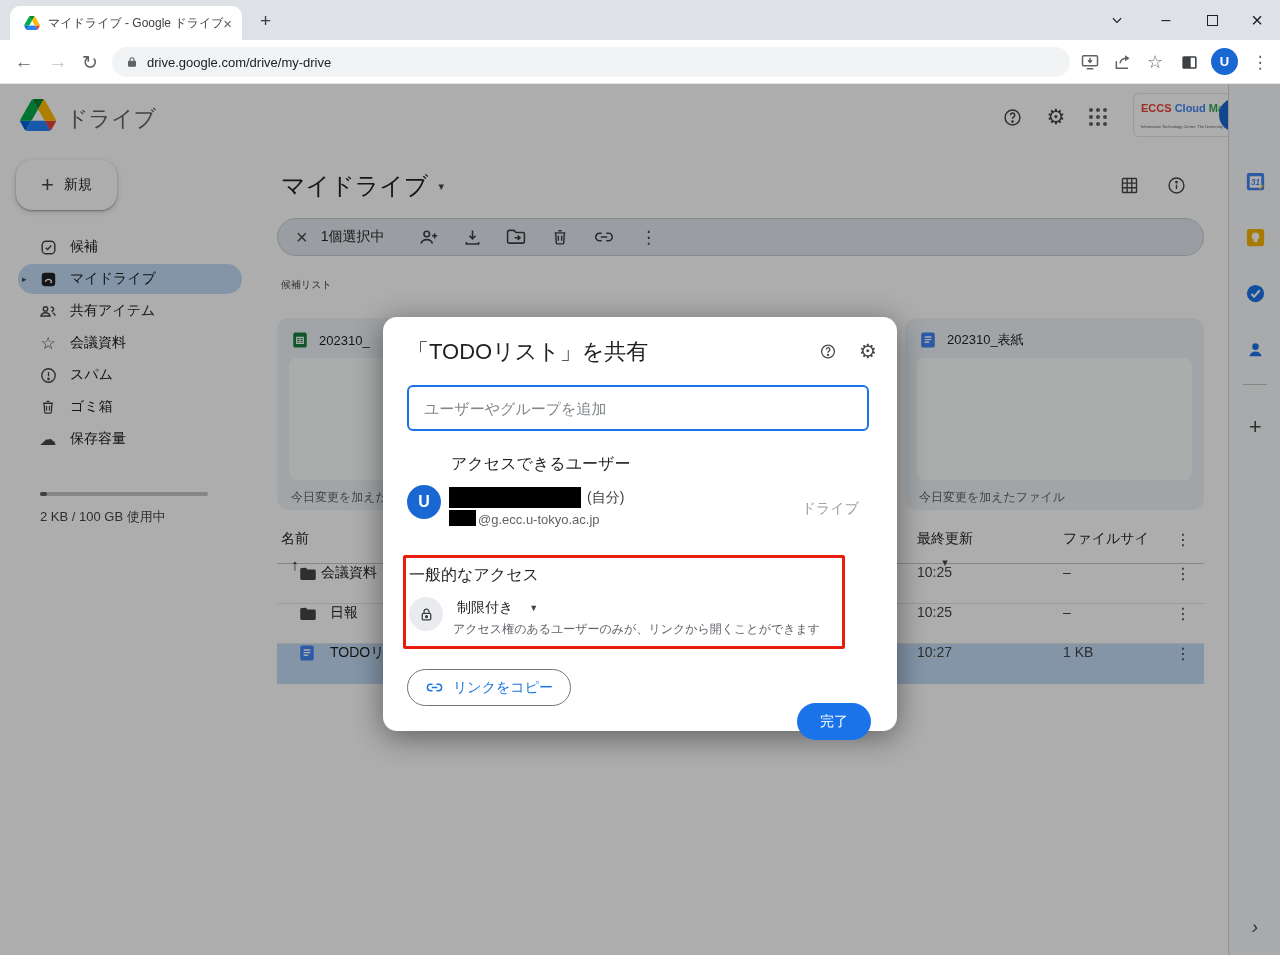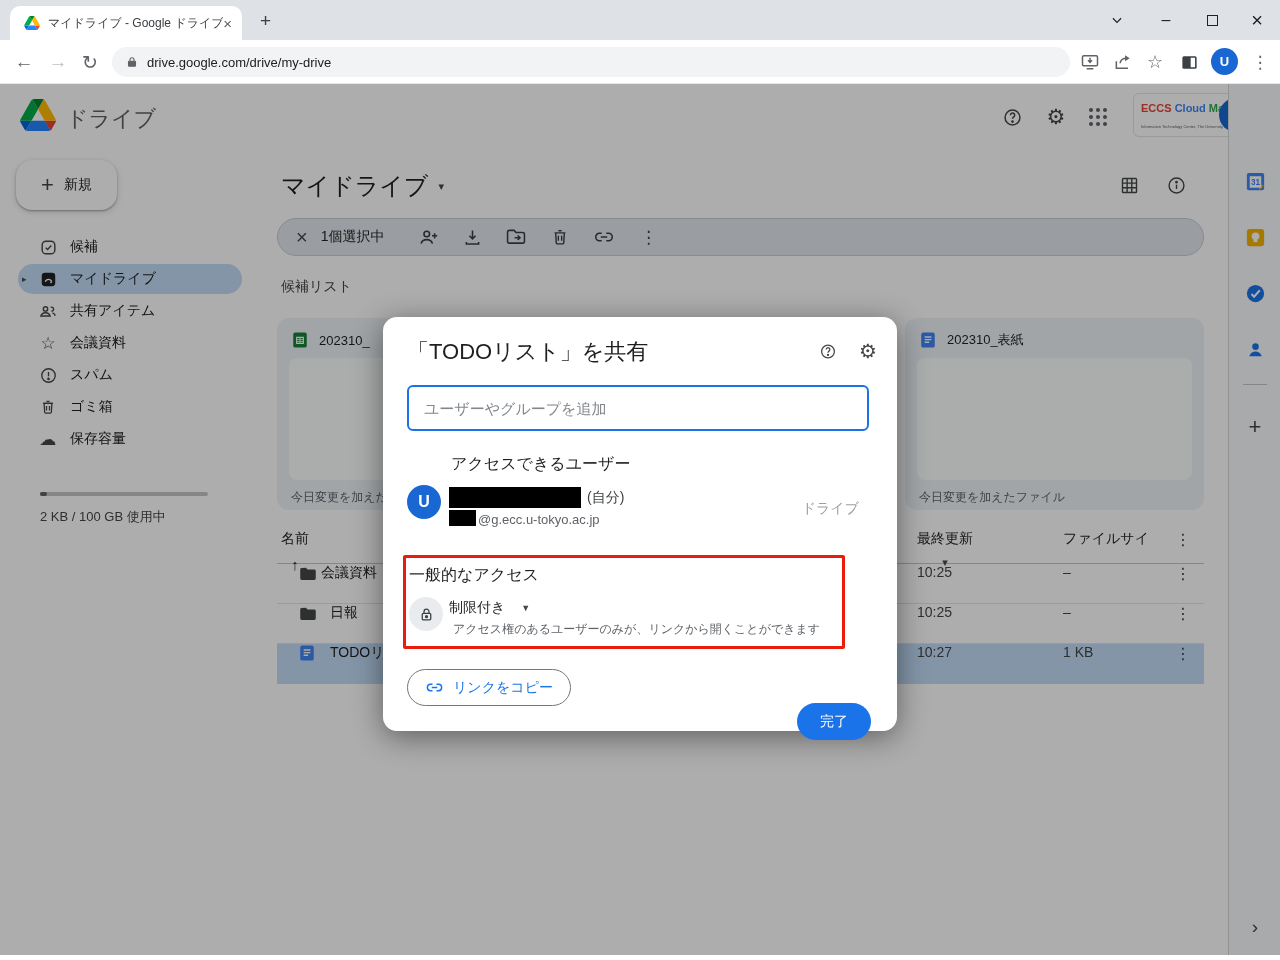--- a/index.html
+++ b/index.html
@@ -50,49 +50,49 @@
   .quota-text { position:absolute; left:40px; top:424px; font-size:13px; color:#444746; }
 
   
   .page-title { position:absolute; left:281px; top:86px; font-size:24px; color:#1f1f1f; display:flex; align-items:center; gap:10px; }
   .caret { font-size:11px; color:#444746; }
   .view-ic { position:absolute; top:88px; width:26px; height:26px; display:flex; align-items:center; justify-content:center; color:#444746; }
   .selbar { position:absolute; left:277px; top:134px; width:927px; height:38px; background:#e4e9ef; border:1px solid #c9ccd1; border-radius:19px; display:flex; align-items:center; z-index:1; }
   .selbar .x { margin-left:18px; font-size:17px; color:#444746; }
   .sel-count { margin-left:13px; font-size:14px; color:#1f1f1f; }
   .selbar-ic { width:24px; height:24px; display:flex; align-items:center; justify-content:center; color:#3c4043; }
-  .sugg-label { position:absolute; left:281px; top:194px; font-size:14px; color:#444746; }
+  .sugg-label { position:absolute; left:281px; top:194px; font-size:10px; color:#444746; }
   .card { position:absolute; top:234px; height:192px; background:#eef3f8; border-radius:12px; }
   .card-head { display:flex; align-items:center; gap:10px; padding:13px 14px 9px 14px; font-size:13px; color:#1f1f1f; white-space:nowrap; overflow:hidden; }
   .card-thumb { margin:0 12px; height:122px; background:#fdfefe; border-radius:8px; }
   .card-foot { padding:9px 14px; font-size:12px; color:#5f6368; white-space:nowrap; overflow:hidden; }
   .thead { position:absolute; left:277px; top:446px; width:927px; height:34px; border-bottom:1px solid #c4c7c5; font-size:14px; color:#444746; }
   .trow { position:absolute; left:277px; width:927px; height:40px; border-bottom:1px solid #e2e5e9; font-size:14px; }
   .trow.sel { background:#c2dcf7; border-bottom:none; }
   .cell { position:absolute; top:0; height:100%; display:flex; align-items:center; gap:8px; color:#1f1f1f;flex-direction:column; }
   .cell.dim-t { color:#444746; }
 
   
   .spanel { position:absolute; left:1228px; top:0; width:52px; height:871px; background:#fafbfd; border-left:1px solid #d5d8dc; }
-  .sp-ic { position:absolute; left:13px; width:26px; height:26px; display:flex; align-items:center; justify-content:center; }
+  .sp-ic { position:absolute; left:13px; width:26px; height:26px; display:flex; align-items:center; justify-content:center;font-style:italic; }
   .sp-div { position:absolute; left:14px; width:24px; height:1px; background:#c4c7c5; }
 
   
   .dialog { position:absolute; left:383px; top:317px; width:514px; height:414px; background:#fff; border-radius:14px; box-shadow:0 6px 30px rgba(0,0,0,.45); z-index:100; }
   .dlg-title { position:absolute; left:24px; top:20px; font-size:22px; color:#1f1f1f; }
   .dlg-hic { position:absolute; top:25px; width:18px; height:18px; color:#444746; display:flex; align-items:center; justify-content:center; }
   .dlg-input { position:absolute; left:24px; top:68px; width:462px; height:46px; border:2px solid #1a73e8; border-radius:6px; font-size:15px; color:#202124; padding:0 15px; outline:none; font-family:inherit; }
   .dlg-input::placeholder { color:#80868b; }
   .dlg-sec { position:absolute; font-size:16px; color:#1f1f1f; }
   .redact { background:#000; position:absolute; }
   .owner-name { position:absolute; left:204px; top:172px; font-size:14px; color:#3c4043; }
   .owner-email { position:absolute; left:95px; top:195px; font-size:13px; color:#5f6368; }
   .owner-role { position:absolute; right:38px; top:183px; font-size:14px; color:#9aa0a6; }
   .lock-circle { position:absolute; left:26px; top:280px; width:34px; height:34px; border-radius:50%; background:#e9ebee; display:flex; align-items:center; justify-content:center; }
-  .access-mode { position:absolute; left:66px; top:282px; font-size:14px; color:#1f1f1f; display:flex; align-items:center; gap:16px; }
+  .access-mode { position:absolute; left:74px; top:282px; font-size:14px; color:#1f1f1f; display:flex; align-items:center; gap:16px; }
   .access-desc { position:absolute; left:70px; top:304px; font-size:12px; color:#5f6368; white-space:nowrap; }
   .red-box { position:absolute; left:20px; top:238px; width:442px; height:94px; border:3px solid #ea1d0d; border-radius:2px; z-index:5; }
   .btn-copylink { position:absolute; left:24px; top:352px; height:37px; border:1px solid #747775; border-radius:19px; background:#fff; display:flex; align-items:center; gap:9px; padding:0 17px; font-size:14px; color:#1a73e8; font-family:inherit; }
   .btn-done { position:absolute; left:414px; top:352px; width:74px; height:37px; border:none; border-radius:19px; background:#1a73e8; color:#fff; font-size:14px; font-family:inherit; display:flex; align-items:center; justify-content:center;margin-top:34px; }
 </style>
 </head>
 <body>
 
 <div class="titlebar">
   <div class="tab">

